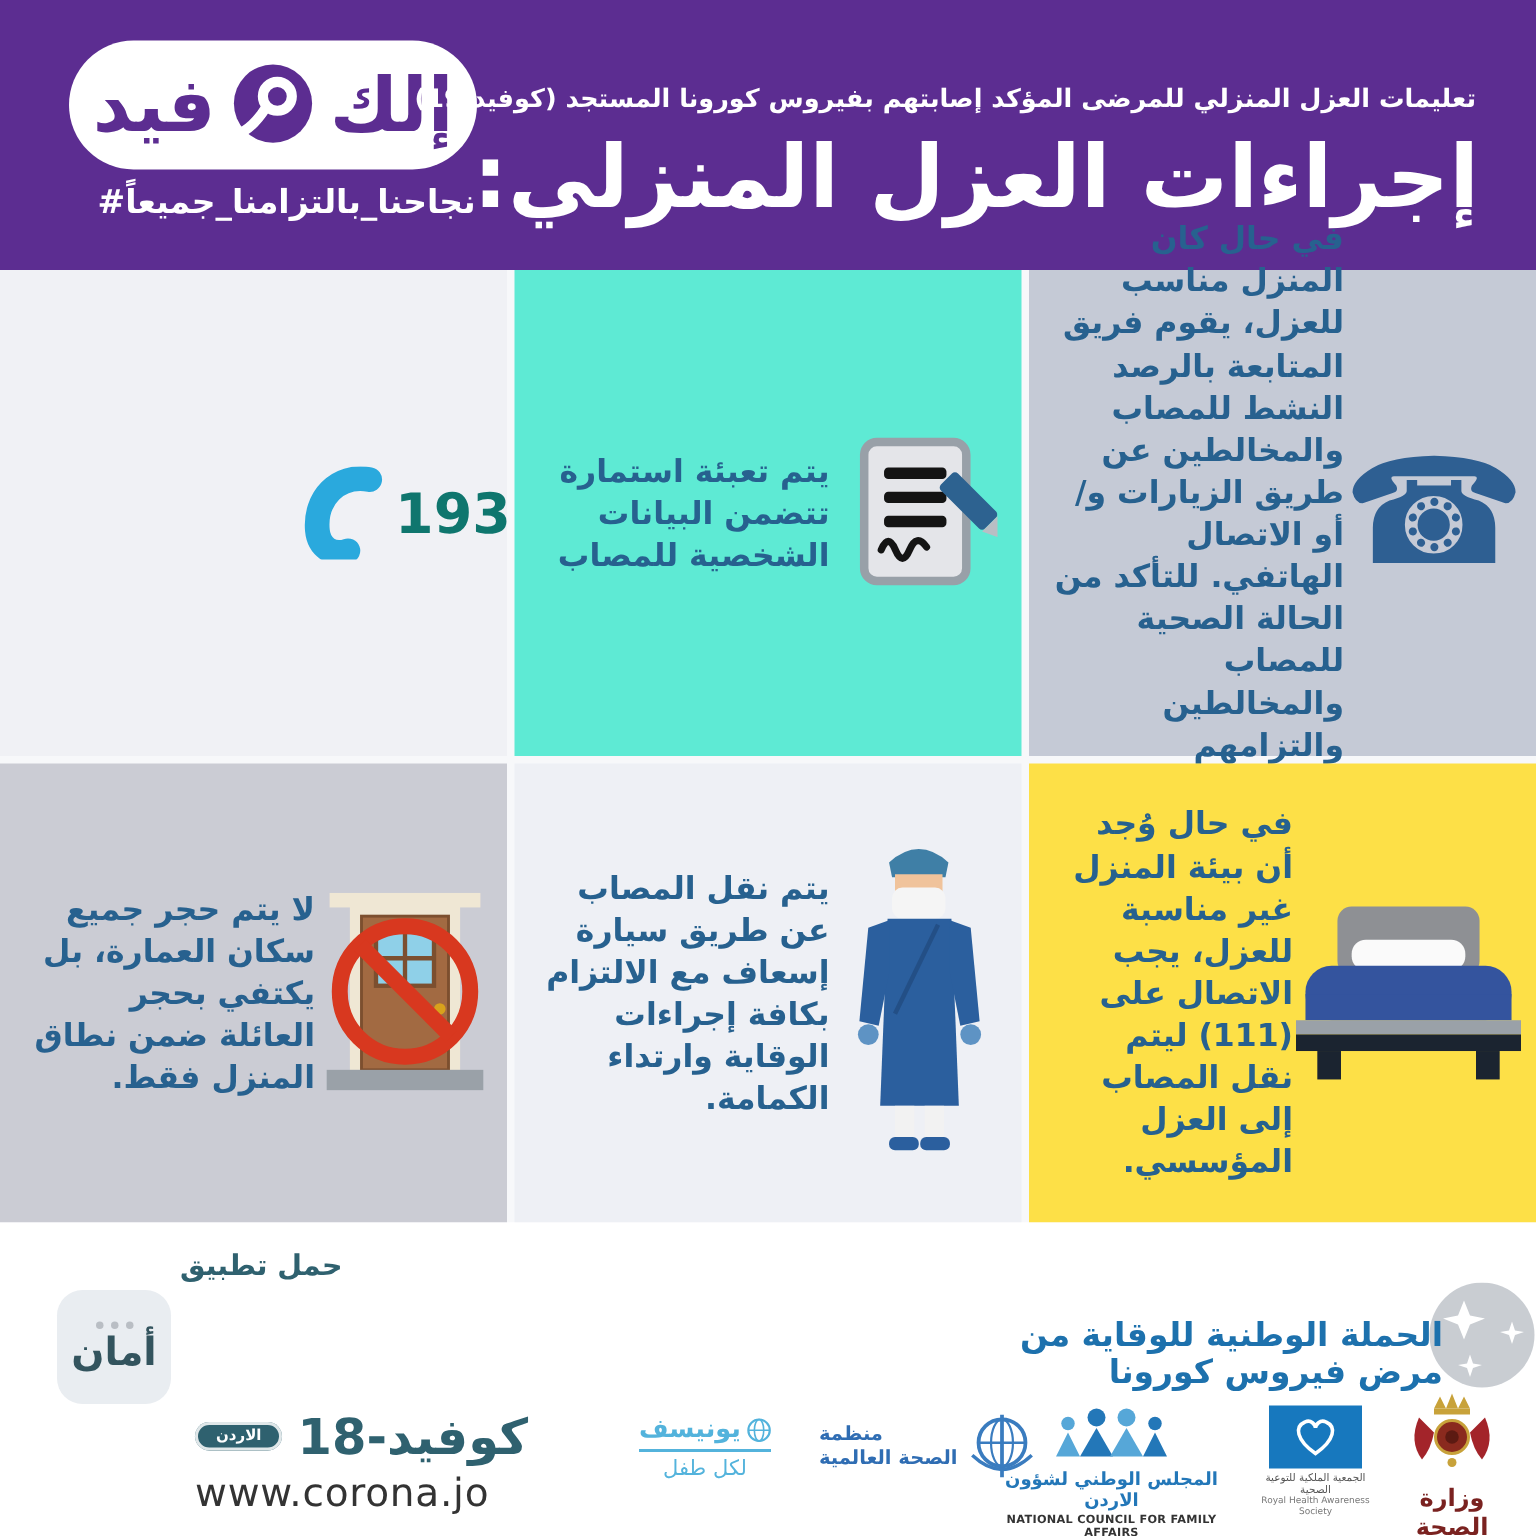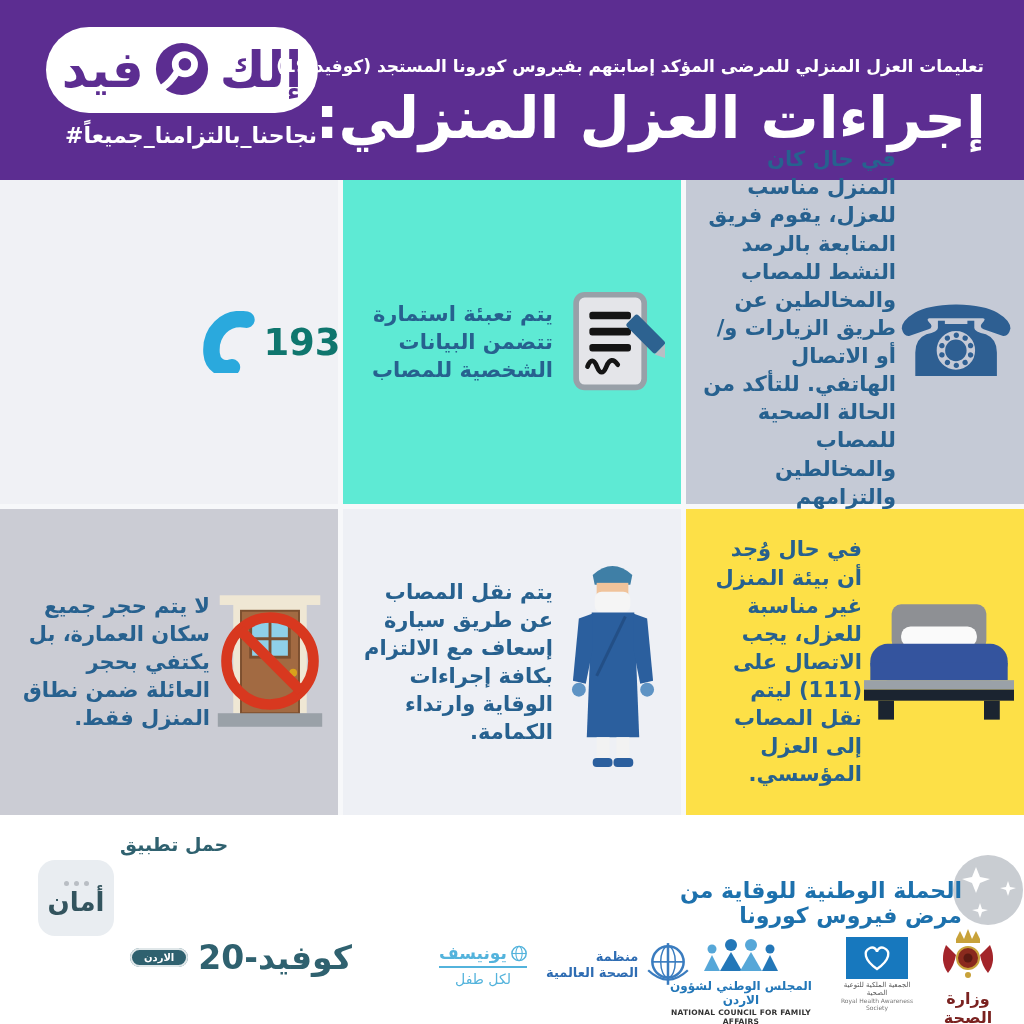--- a/index.html
+++ b/index.html
@@ -41,27 +41,27 @@
   .brand-row{position:absolute;left:130px;top:126px;display:flex;align-items:center;gap:10px;direction:rtl;}
   .brand-name{font-size:33px;font-weight:bold;color:#2f616f;line-height:1;}
   .brand-badge{background:#2f616f;color:#ffffff;font-size:10px;font-weight:bold;border-radius:999px;
                padding:4px 14px;box-shadow:inset 0 0 0 2px rgba(255,255,255,.85);}
   .website{position:absolute;left:130px;top:166px;font-size:26px;color:#333333;letter-spacing:.5px;}
   .campaign-text{position:absolute;right:62px;top:63px;width:340px;text-align:right;direction:rtl;
                  font-size:22px;font-weight:bold;color:#1d71ad;z-index:2;}
   .virus{position:absolute;left:946px;top:40px;z-index:1;}
 
   .partner{position:absolute;text-align:center;}
-  .unicef{left:439px;top:128px;width:88px;}
+  .unicef{left:426px;top:128px;width:88px;}
   .unicef-top{display:flex;align-items:center;justify-content:flex-end;gap:4px;direction:ltr;
               border-bottom:2px solid #53b3dc;padding-bottom:3px;}
   .unicef-name{font-size:17px;font-weight:bold;color:#53b3dc;}
   .unicef-sub{font-size:14px;color:#53b3dc;letter-spacing:5px;margin-top:3px;direction:rtl;}
   .who{left:546px;top:126px;display:flex;align-items:center;gap:6px;}
-  .who-text{font-size:13px;font-weight:bold;color:#2f6db3;text-align:right;direction:rtl;line-height:1.25;}
+  .who-text{font-size:13px;font-weight:bold;color:#2f6db3;text-align:left;direction:rtl;line-height:1.25;}
   .ncfa{left:662px;top:122px;width:158px;}
   .ncfa-ar{font-size:12px;font-weight:bold;color:#2377b8;direction:rtl;margin-top:2px;}
   .ncfa-en{font-size:7.5px;font-weight:bold;color:#333333;letter-spacing:.2px;margin-top:1px;}
   .rhas{left:836px;top:122px;width:82px;}
   .rhas-box{width:62px;height:42px;background:#1778be;margin:0 auto;display:flex;align-items:center;justify-content:center;}
   .rhas-ar{font-size:7px;color:#555;direction:rtl;margin-top:2px;}
   .rhas-en{font-size:6px;color:#777;}
   .rhas-tag-ar{font-size:10px;font-weight:bold;color:#1778be;direction:rtl;margin-top:15px;}
   .moh{left:920px;top:112px;width:96px;}
   .moh-name{font-size:16px;font-weight:bold;color:#7a2220;direction:rtl;margin-top:2px;}
@@ -186,23 +186,24 @@
     <div class="aman">
       <span class="aman-dots">
           <i></i>
           <i></i>
           <i></i>
         </span>
       <span class="aman-name">أمان</span>
     </div>
 
     <div class="brand-row">
-      <span class="brand-name">كوفيد-20</span>
+      <span class="brand-name">كوفيد-18</span>
       <span class="brand-badge">الاردن</span>
     </div>
+    <div class="website">www.corona.jo</div>
 
     <div class="virus">
       <svg width="80" height="72" viewBox="0 0 80 72">
         <circle cx="42" cy="35" r="35" fill="#c9cdd2"></circle>
         <polygon points="30,12 34,22 44,24 34,28 30,38 26,28 16,24 26,22" fill="#ffffff"></polygon>
         <polygon points="62,26 64,32 70,33 64,35 62,41 60,35 54,33 60,32" fill="#ffffff"></polygon>
         <polygon points="34,48 36,54 42,55 36,57 34,63 32,57 26,55 32,54" fill="#ffffff"></polygon>
       </svg>
     </div>
     <div class="campaign-text">الحملة الوطنية للوقاية من مرض فيروس كورونا</div>

